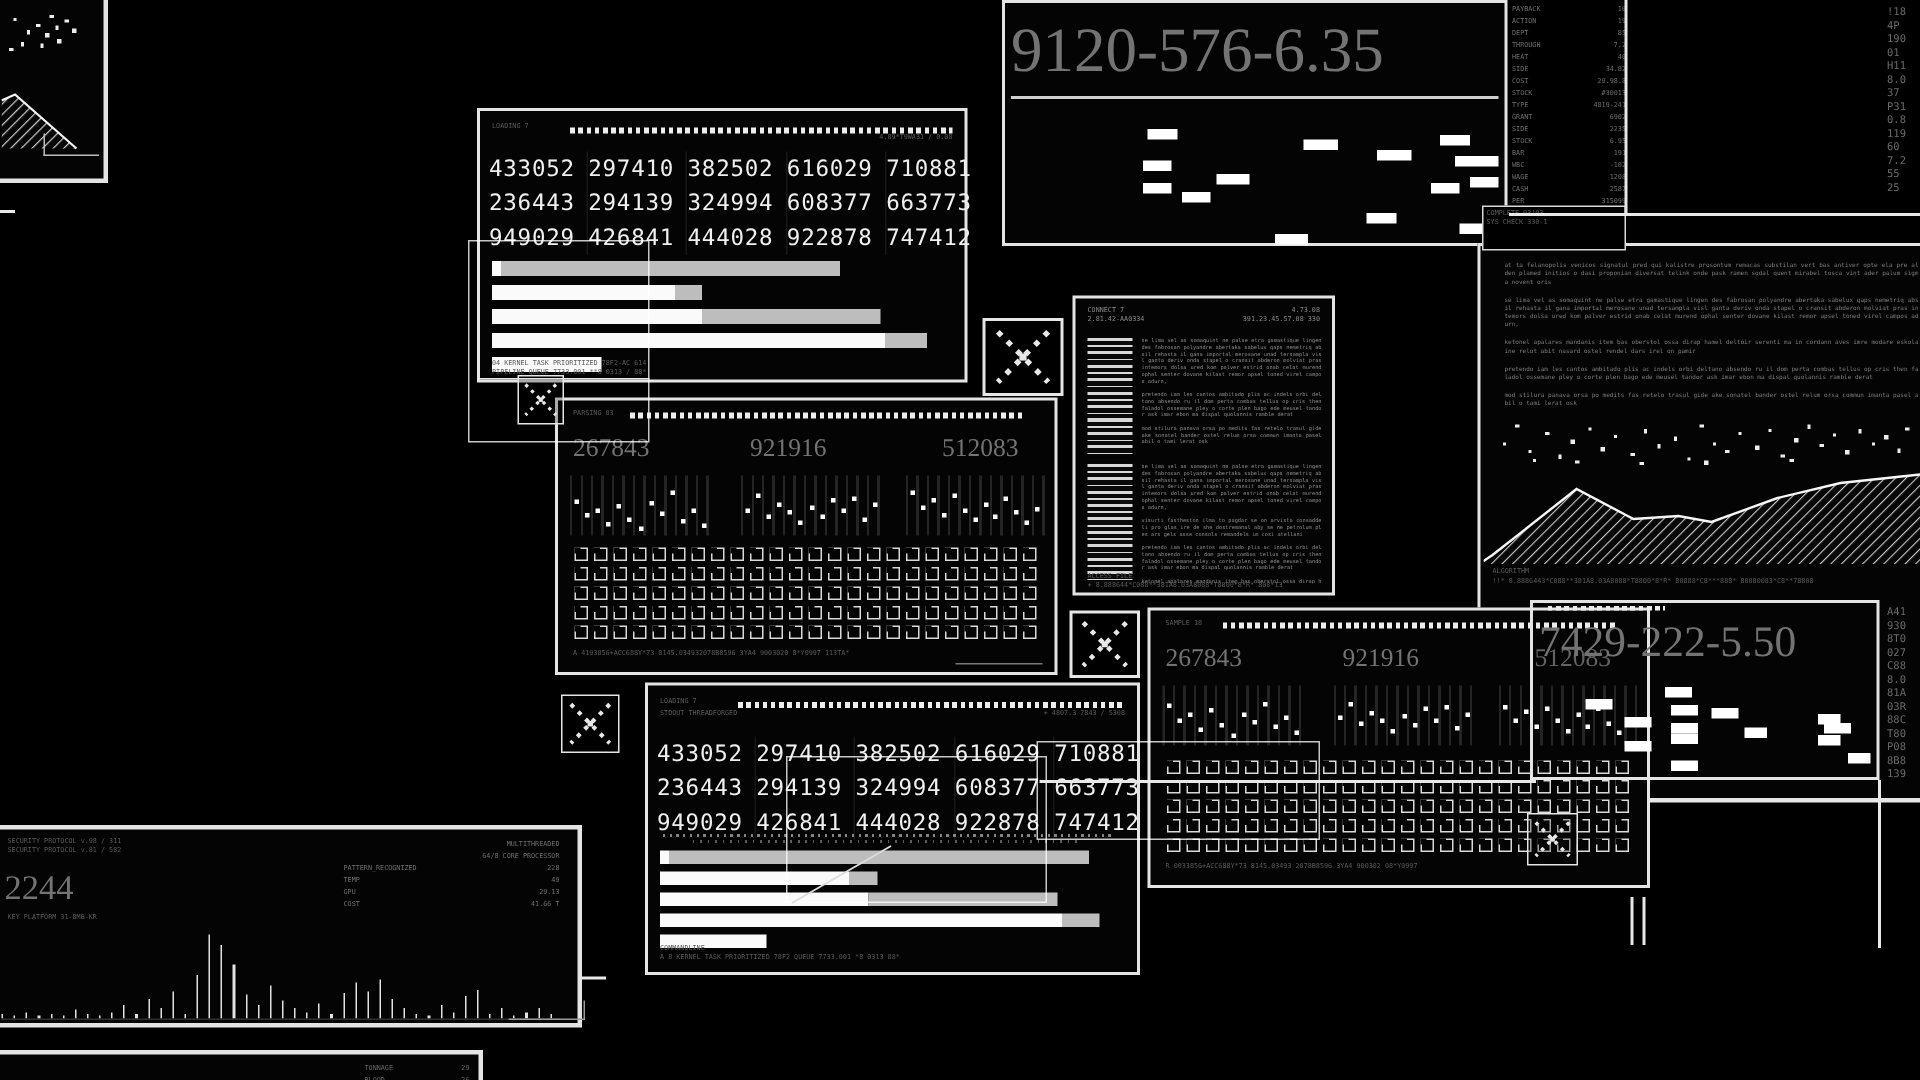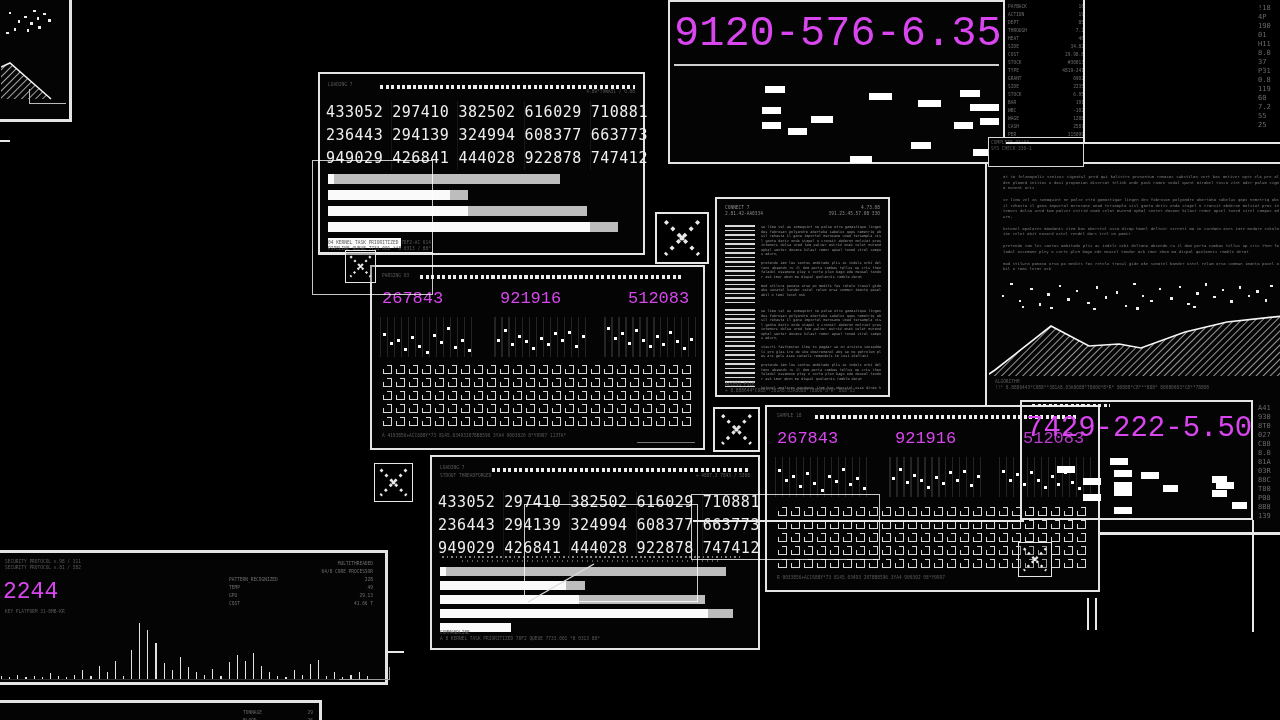--- a/index.html
+++ b/index.html
@@ -7,21 +7,21 @@
           font-family:"DejaVu Sans Mono","Liberation Mono",monospace;color:#eee;}
   .abs{position:absolute;}
   .panel{position:absolute;background:#040404;border:2px solid #e4e4e4;box-sizing:border-box;}
   .panel.thick{border-width:3px;}
   .panel.ghost{background:transparent;}
   .dotstrip{height:4px;background:repeating-linear-gradient(90deg,#ededed 0 3px,transparent 3px 5.5px);}
   .dim{color:#8a8a8a;}
   .faint{color:#5a5a5a;}
   .half{transform:scale(.5);transform-origin:0 0;width:200%;}
   .kvrow{display:flex;justify-content:space-between;line-height:16px;font-size:9px;white-space:nowrap;}
-  .bignum{font-family:Liberation Mono, monospace;color:#d946ef;white-space:nowrap;}
+  .bignum{font-family:Liberation Serif, serif;color:#737373;white-space:nowrap;}
   .numtable{display:grid;grid-template-columns:repeat(5,1fr);}
   .numtable span{text-align:right;line-height:23px;font-size:15px;color:#efefef;letter-spacing:.5px;
                  border-left:1px solid rgba(255,255,255,.08);padding-right:8px;}
   .numtable span.c0{border-left:none;}
   .bar{font-size:0;}
   .bar i{display:inline-block;height:100%;}
   .sparkbox{position:absolute;background:repeating-linear-gradient(90deg,#242424 0 1.5px,transparent 1.5px 7px);}
   .sdot{position:absolute;width:3px;height:3px;background:#fdfdfd;}
   .bdot{position:absolute;width:2.5px;height:2.5px;background:#ededed;}
   .matrix{display:grid;}

